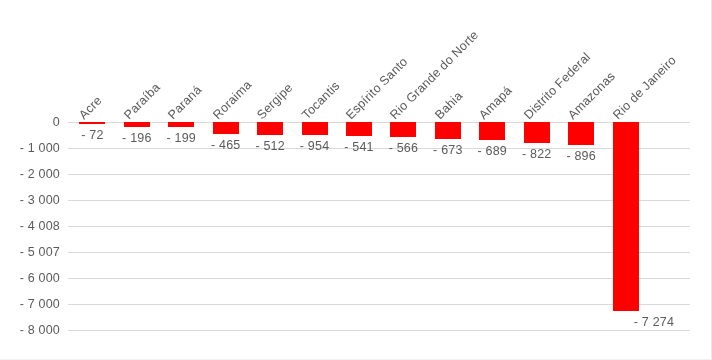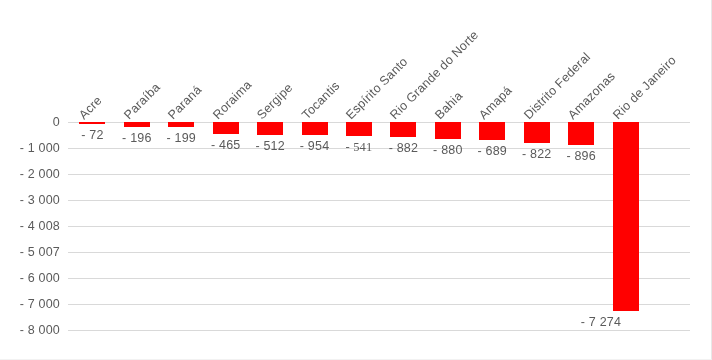--- a/index.html
+++ b/index.html
@@ -135,22 +135,22 @@
       <div class="clabel" style="left: 575.15px; top: 108px;">Amazonas</div>
       <div class="clabel" style="left: 619.579px; top: 108px;">Rio de Janeiro</div>
     </div>
   <div id="val-labels">
       <div class="vlabel" style="left: 92.4357px; top: 127.872px;">- 72</div>
       <div class="vlabel" style="left: 136.864px; top: 131.096px;">- 196</div>
       <div class="vlabel" style="left: 181.293px; top: 131.174px;">- 199</div>
       <div class="vlabel" style="left: 225.721px; top: 138.09px;">- 465</div>
       <div class="vlabel" style="left: 270.15px; top: 139.312px;">- 512</div>
       <div class="vlabel" style="left: 314.579px; top: 139.39px;">- 954</div>
-      <div class="vlabel" style="left: 359.007px; top: 140.066px; font-family: Liberation Serif, serif;">- 541</div>
-      <div class="vlabel" style="left: 403.436px; top: 140.716px;">- 882</div>
-      <div class="vlabel" style="left: 447.864px; top: 143.498px;">- 880</div>
+      <div class="vlabel" style="left: 359.007px; top: 140.066px;">- 541</div>
+      <div class="vlabel" style="left: 403.436px; top: 140.716px;">- 566</div>
+      <div class="vlabel" style="left: 447.864px; top: 143.498px;">- 673</div>
       <div class="vlabel" style="left: 492.293px; top: 143.914px; text-align: right;">- 689</div>
       <div class="vlabel" style="left: 536.721px; top: 147.372px;">- 822</div>
       <div class="vlabel" style="left: 581.15px; top: 149.296px;">- 896</div>
-      <div class="vlabel" style="left: 601px; top: 315.124px;">- 7 274</div>
+      <div class="vlabel" style="left: 654px; top: 315.124px;">- 7 274</div>
     </div>
 
 </div>
 
 </body></html>

